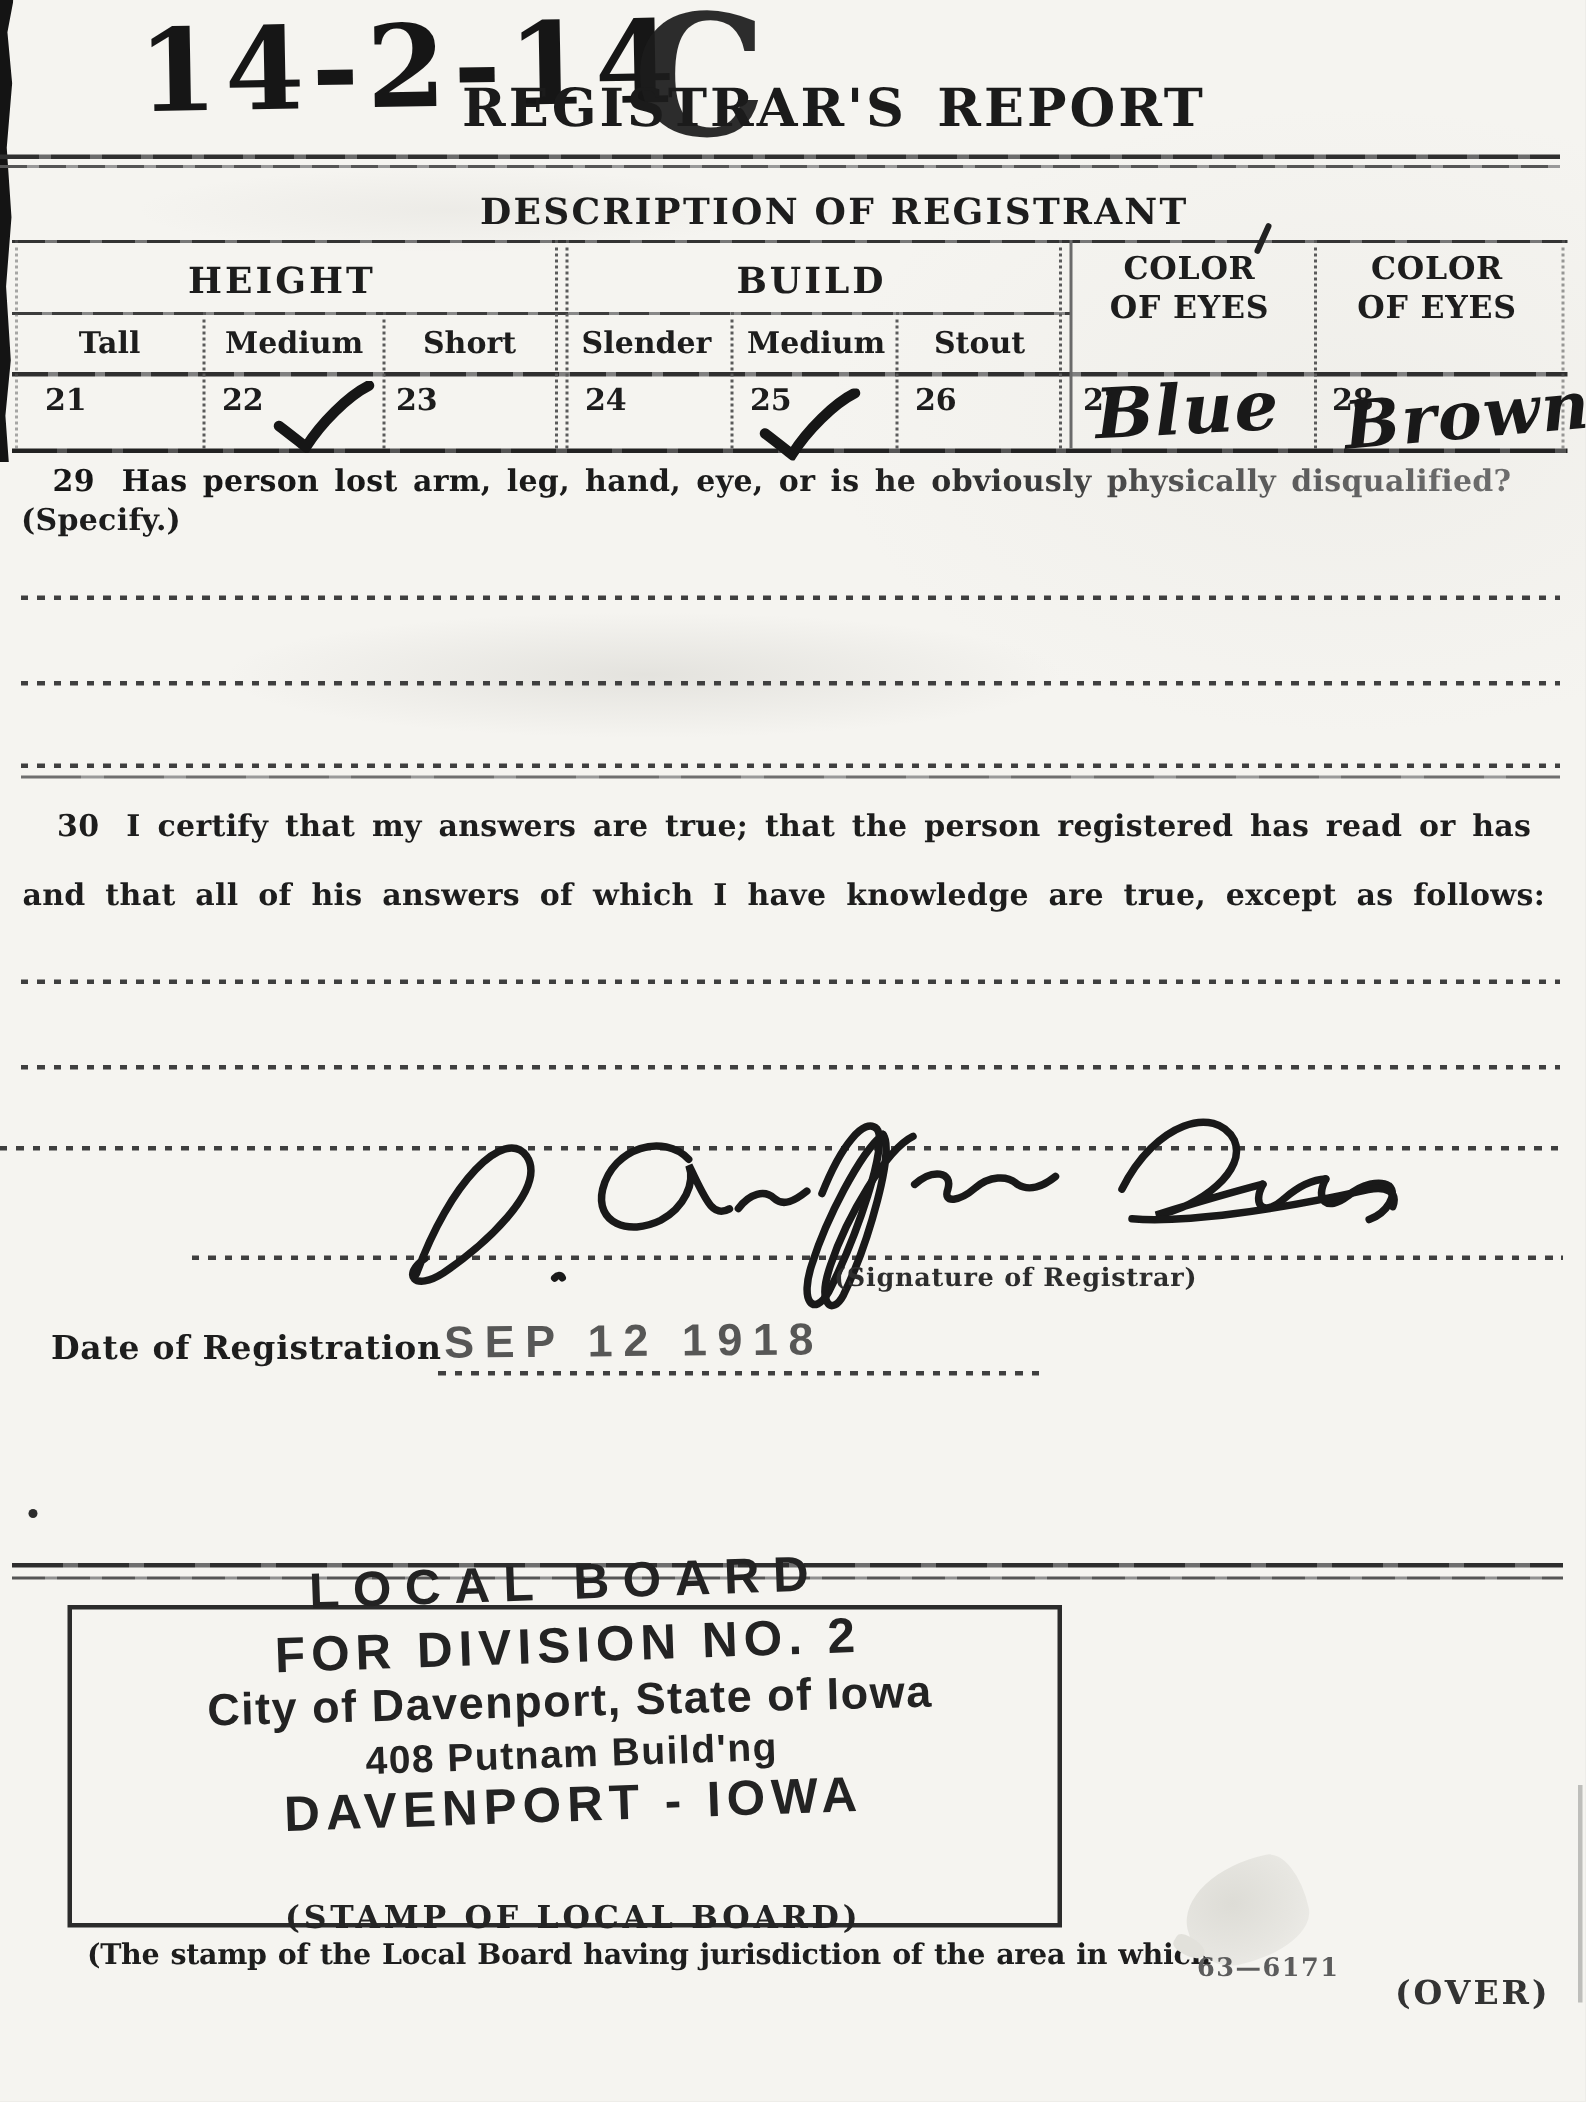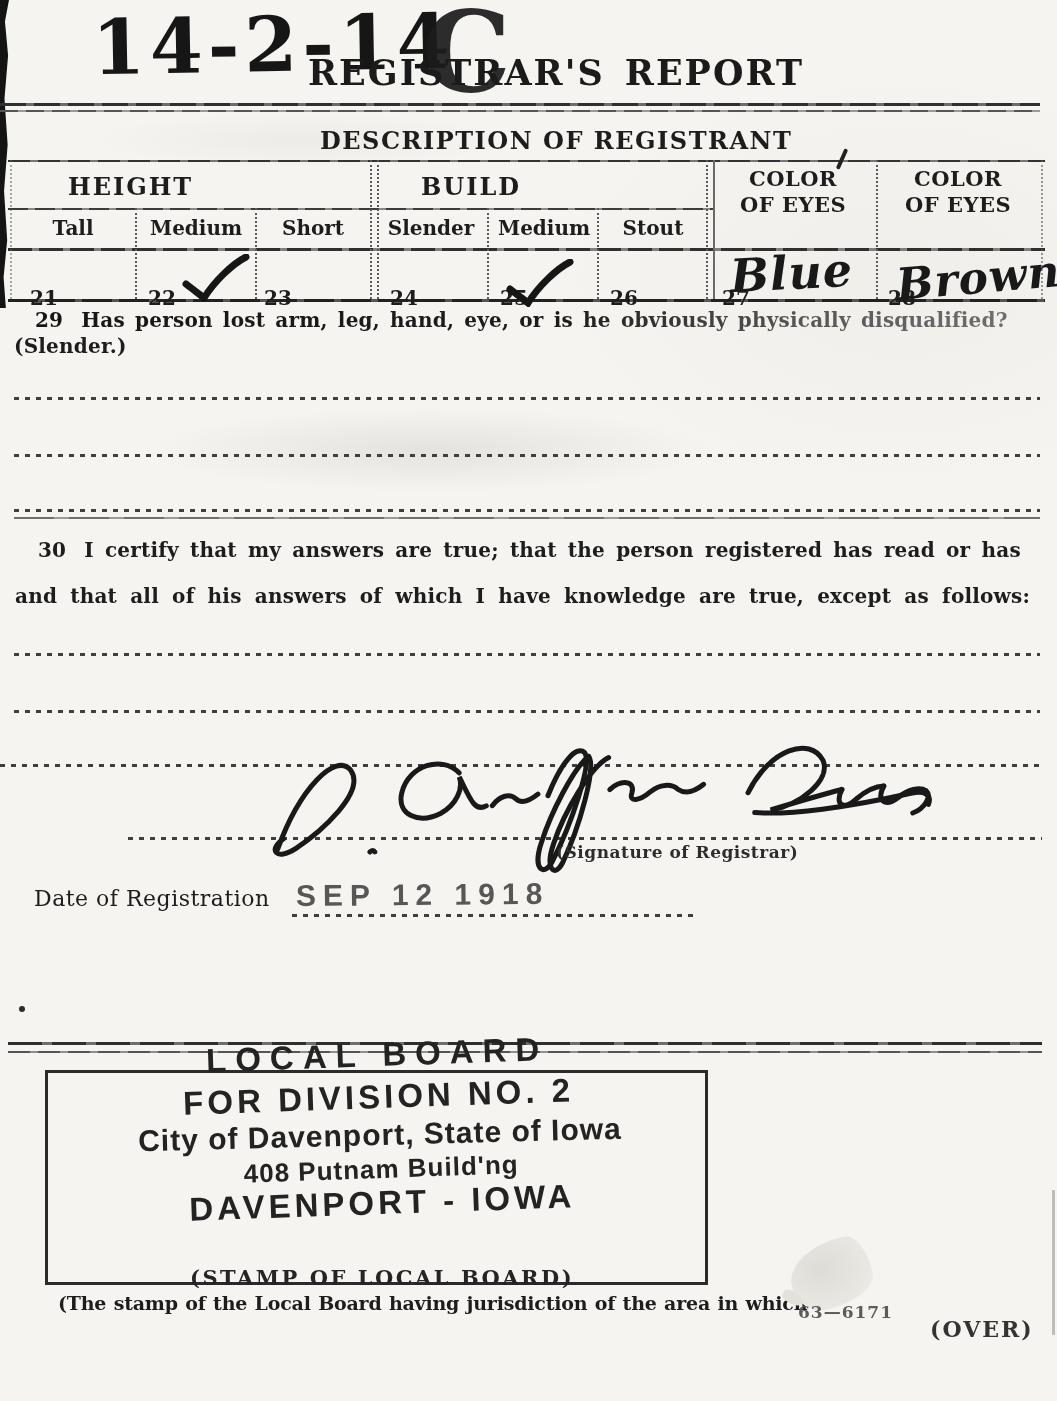--- a/index.html
+++ b/index.html
@@ -38,25 +38,25 @@
   .section-heading { left:320px; top:126px; font-size:24px; font-weight:700; letter-spacing:1.5px; }
   
   .desc-table { left:8px; top:160px; width:1037px; height:141px; }
   .h-line { position:absolute; left:0; width:100%; }
   .v-line { position:absolute; width:0; border-left:2px dotted #5a5a5a; }
   .v-line.solid { border-left:2px solid #6a6a6a; }
   .t-top    { top:0; height:2px; background:repeating-linear-gradient(90deg,#333 0 22px,#777 22px 30px); }
   .t-sub    { top:48px; width:706px; height:2px; background:repeating-linear-gradient(90deg,#3c3c3c 0 20px,#888 20px 27px); }
   .t-num    { top:88px; height:3px; background:repeating-linear-gradient(90deg,#2f2f2f 0 24px,#808080 24px 31px); }
   .t-bottom { top:139px; height:3px; background:repeating-linear-gradient(90deg,#222 0 30px,#555 30px 37px); }
-  .group-label { position:absolute; top:12px; font-size:24px; font-weight:700; letter-spacing:2px; text-align:left; }
+  .group-label { position:absolute; top:12px; font-size:24px; font-weight:700; letter-spacing:2px; text-align:center; }
   .color-label { position:absolute; top:6px; width:110px; font-size:21px; font-weight:700; line-height:1.25; text-align:center; letter-spacing:.5px; }
   .color-label span { display:block; }
   .sub-label { position:absolute; top:56px; font-size:20px; font-weight:700; text-align:center; }
-  .cell-num { position:absolute; top:94px; font-size:20px; font-weight:700;margin-top:32px; }
+  .cell-num { position:absolute; top:94px; font-size:20px; font-weight:700; }
   .hand { font-style:italic; font-weight:600; color:#191919; }
   .hand-eyes { position:absolute; left:722px; top:86px; font-size:46px; transform:rotate(-3deg); letter-spacing:1px; }
   .hand-hair { position:absolute; left:888px; top:92px; font-size:44px; transform:rotate(-5deg); letter-spacing:1px; }
   .check-svg { position:absolute; width:72px; height:48px; }
   .stray-mark { position:absolute; left:832px; top:-12px; width:4px; height:22px; background:#222; transform:rotate(24deg); border-radius:2px; }
   
   .q-line { font-size:20px; font-weight:700; letter-spacing:.2px; }
   .q29-main { left:35px; top:308px; word-spacing:3px;
     background:linear-gradient(90deg,#161616 0%,#1d1d1d 55%,#555 78%,#6e6e6e 100%);
     -webkit-background-clip:text; background-clip:text; color:transparent; }
@@ -71,21 +71,21 @@
   .q30-l2 { left:15px;  top:561px; word-spacing:9px; }
   .q30-l3 { left:15px;  top:584px; word-spacing:6px; }
   .dot-4 { left:14px; top:653px; width:1026px; }
   .dot-5 { left:14px; top:710px; width:1026px; }
   .dot-6 { left:0px;  top:764px; width:1042px; }
   .dot-7 { left:128px; top:837px; width:914px; }
   
   .signature-wrap { left:248px; top:706px; width:700px; height:180px; }
   .sig-caption { left:556px; top:842px; font-size:17px; font-weight:700; color:#2d2d2d; letter-spacing:.5px; }
   
-  .date-label { left:34px; top:886px; font-size:22px; font-weight:400; letter-spacing:.5px; }
+  .date-label { left:34px; top:886px; font-size:22px; font-weight:700; letter-spacing:.5px; }
   .date-stamp { left:296px; top:878px; font-family:"Liberation Sans",sans-serif; font-size:30px; font-weight:700;
     letter-spacing:7px; color:#3c3c3c; transform:rotate(-.5deg); opacity:.85; }
   .date-dotline { left:292px; top:914px; width:403px; }
   .lone-dot { left:19px; top:1006px; width:6px; height:6px; border-radius:50%; background:#2b2b2b; }
   
   .double-rule-bot-1 { left:8px; top:1042px; width:1034px; height:3px;
      background:repeating-linear-gradient(90deg,#2e2e2e 0 34px,#6e6e6e 34px 44px); }
   .double-rule-bot-2 { left:8px; top:1051px; width:1034px; height:2px;
      background:repeating-linear-gradient(90deg,#555 0 22px,#909090 22px 30px); }
   .stamp-box { left:45px; top:1070px; width:663px; height:215px; border:3px solid #2b2b2b; }
@@ -177,21 +177,21 @@
       <path d="M6 30 C14 36 20 41 24 44 C34 28 52 10 66 3" fill="none" stroke="#161616" stroke-width="7" stroke-linecap="round"></path>
     </svg>
 
     <div class="hand hand-eyes">Blue</div>
     <div class="hand hand-hair">Brown</div>
   </div>
 
   <div class="abs q-line q29-main">
     <span class="q-num">29</span><span>Has person lost arm, leg, hand, eye, or is he obviously physically disqualified?</span>
   </div>
-  <div class="abs q-line q29-specify">(Slender.)</div>
+  <div class="abs q-line q29-specify">(Specify.)</div>
 
   <div class="abs dotline dot-1"></div>
   <div class="abs dotline dot-2"></div>
   <div class="abs dotline dot-3"></div>
   <div class="abs dot-3b"></div>
 
   <div class="abs q-line q30-l1">
     <span class="q-num">30</span><span>I certify that my answers are true; that the person registered has read or has</span>
   </div>
   <div class="abs q-line q30-l3">and that all of his answers of which I have knowledge are true, except as follows:</div>

